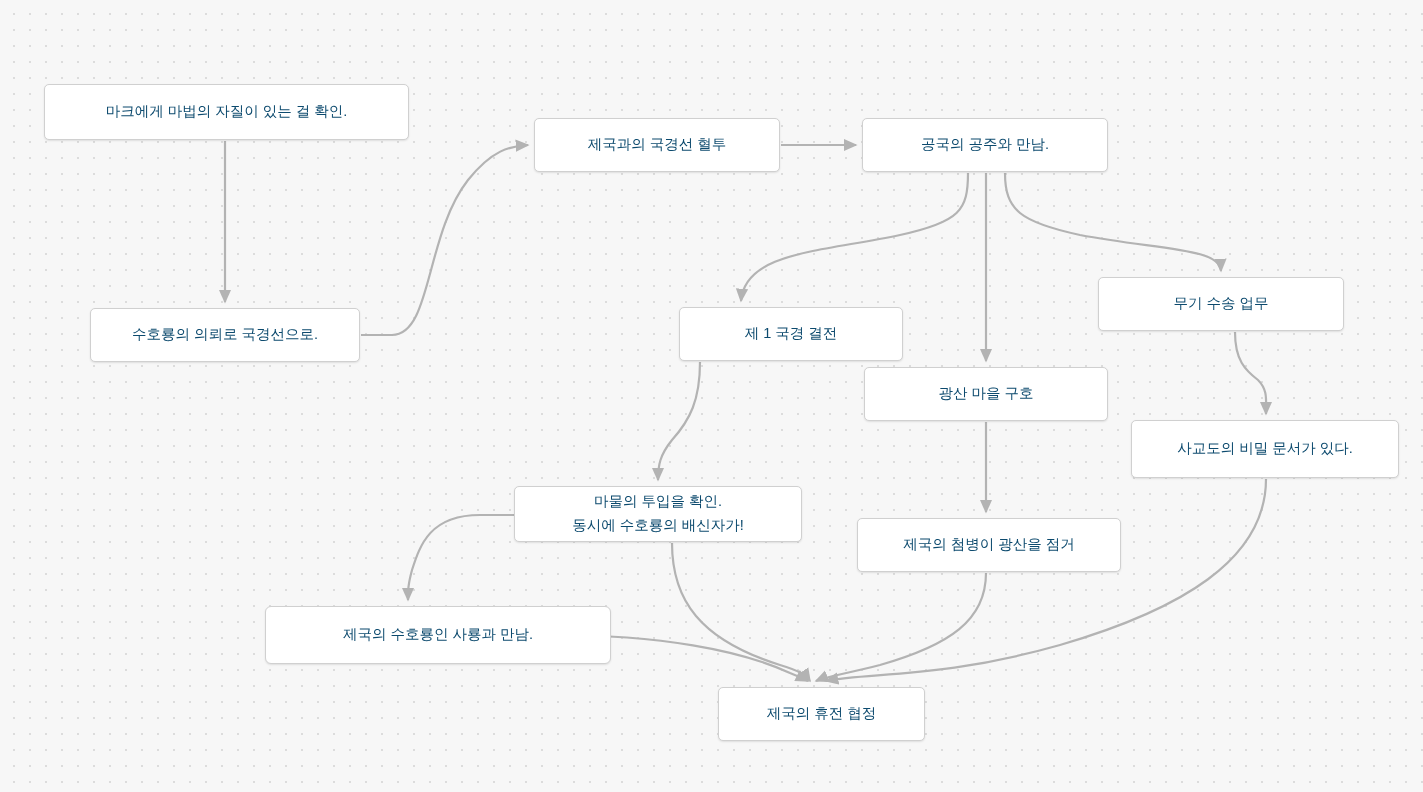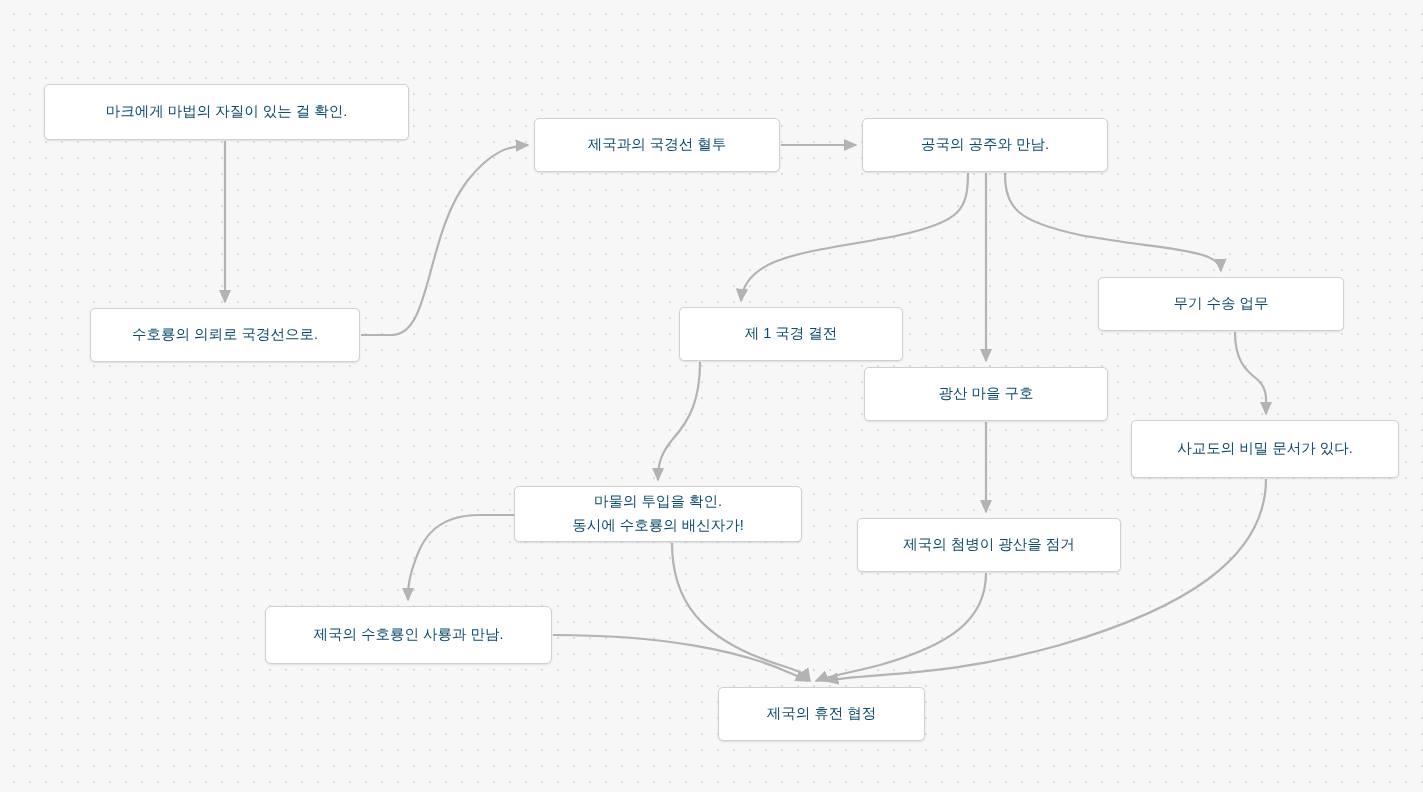--- a/index.html
+++ b/index.html
@@ -119,21 +119,21 @@
 
   <div class="node" style="left:514px; top:486px; width:288px; height:56px;">
     <span class="line">마물의 투입을 확인.</span>
     <span class="line">동시에 수호룡의 배신자가!</span>
   </div>
 
   <div class="node" style="left:857px; top:518px; width:264px; height:54px;">
     <span class="line">제국의 첨병이 광산을 점거</span>
   </div>
 
-  <div class="node" style="left:265px; top:606px; width:287px; height:58px;border-radius:6px;">
+  <div class="node" style="left:265px; top:606px; width:346px; height:58px;border-radius:6px;">
     <span class="line">제국의 수호룡인 사룡과 만남.</span>
   </div>
 
   <div class="node" style="left:711px; top:687px; width:207px; height:54px;margin-left:7px;">
     <span class="line">제국의 휴전 협정</span>
   </div>
 
 </div>
 
 </body></html>

